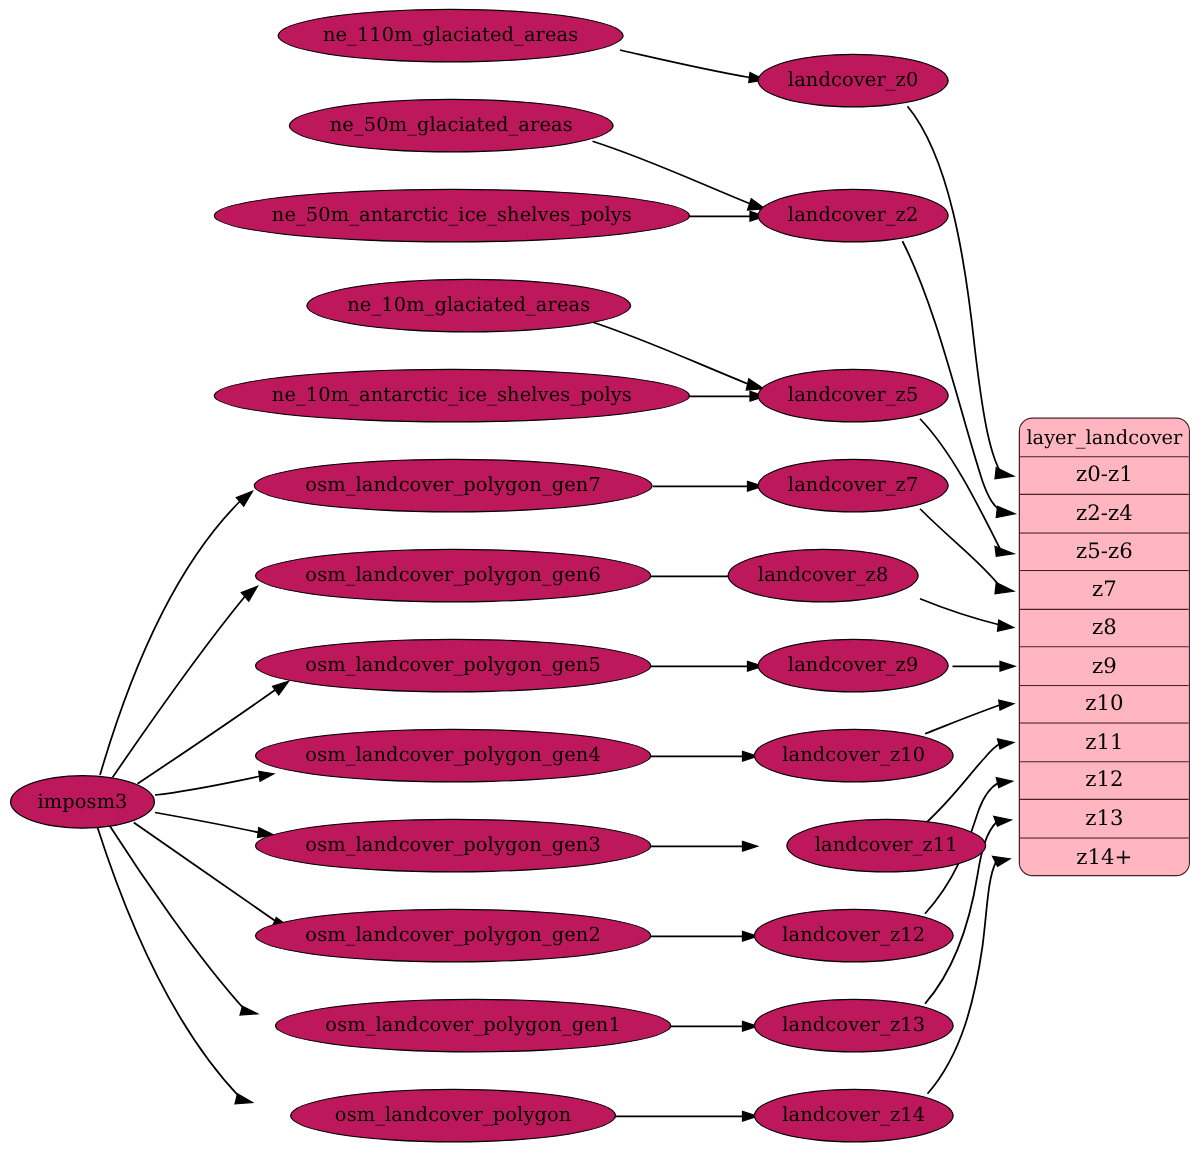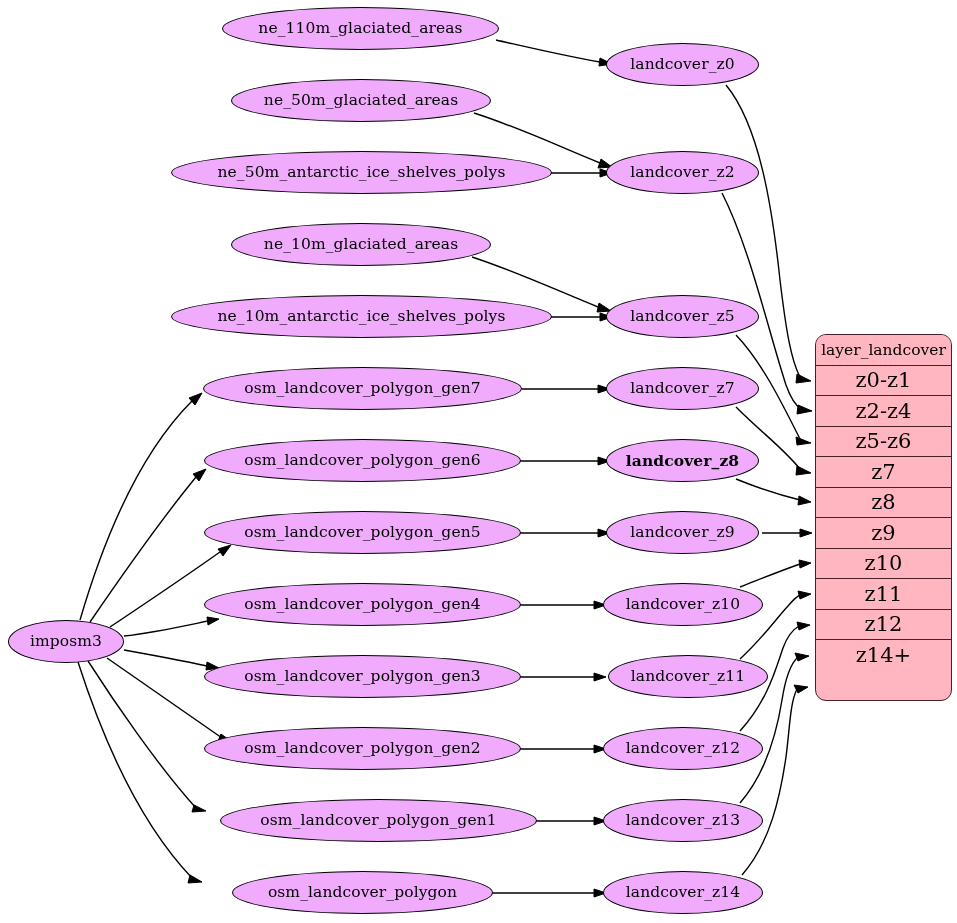--- a/index.html
+++ b/index.html
@@ -22,21 +22,21 @@
     pointer-events:none;
   }
   svg#edges path{fill:none;stroke:#000000;stroke-width:1.4;}
   svg#edges polygon.arrowhead{fill:#000000;stroke:#000000;stroke-width:1;}
 
   
   .node{
     position:absolute;
     box-sizing:border-box;
     border:1.3px solid #000000;
-    background:#f0abfc;
+    background:#be185d;
     border-radius:50%;
     display:flex;
     align-items:center;
     justify-content:center;
     color:#000000;
     white-space:nowrap;
     font-size:15.5px;
     line-height:1;
     letter-spacing:0.1px;
   }
@@ -49,21 +49,21 @@
     border-radius:11px;
     background:#ffb6c1;
     overflow:hidden;
   }
   .record .rrow{
     box-sizing:border-box;
     height:30.5px;
     display:flex;
     align-items:center;
     justify-content:center;
-    font-size:21px;
+    font-size:17px;
     color:#000000;
     border-bottom:1.3px solid #472028;
     background:#ffb6c1;
     white-space:nowrap;
   }
   .record .rrow:last-child{border-bottom:none;}
   .record .rrow.head{font-size:15.5px;}
 </style>
 </head>
 <body>
@@ -219,21 +219,21 @@
   </div>
 
   <div class="node" style="left:231px; top:79px; width:260px; height:43px;text-align:right;">
     <span>ne_50m_glaciated_areas</span>
   </div>
 
   <div class="node" style="left:171px; top:151px; width:381px; height:43px;text-align:center;">
     <span>ne_50m_antarctic_ice_shelves_polys</span>
   </div>
 
-  <div class="node" style="left:231px; top:223px; width:260px; height:43px;">
+  <div class="node" style="left:245px; top:223px; width:260px; height:43px;">
     <span>ne_10m_glaciated_areas</span>
   </div>
 
   <div class="node" style="left:171px; top:295px; width:381px; height:43px;text-align:right;">
     <span>ne_10m_antarctic_ice_shelves_polys</span>
   </div>
 
   <div class="node" style="left:203px; top:367px; width:319px; height:43px;">
     <span>osm_landcover_polygon_gen7</span>
   </div>
@@ -275,33 +275,33 @@
   </div>
 
   <div class="node" style="left:606px; top:295px; width:153px; height:43px;">
     <span>landcover_z5</span>
   </div>
 
   <div class="node" style="left:606px; top:367px; width:153px; height:43px;">
     <span>landcover_z7</span>
   </div>
 
-  <div class="node" style="left:606px; top:439px; width:153px; height:43px;font-weight:bold;">
+  <div class="node" style="left:582px; top:439px; width:153px; height:43px;">
     <span>landcover_z8</span>
   </div>
 
   <div class="node" style="left:606px; top:511px; width:153px; height:43px;">
     <span>landcover_z9</span>
   </div>
 
   <div class="node" style="left:603px; top:583px; width:160px; height:43px;">
     <span>landcover_z10</span>
   </div>
 
-  <div class="node" style="left:608px; top:655px; width:160px; height:43px;">
+  <div class="node" style="left:629px; top:655px; width:160px; height:43px;">
     <span>landcover_z11</span>
   </div>
 
   <div class="node" style="left:603px; top:727px; width:160px; height:43px;">
     <span>landcover_z12</span>
   </div>
 
   <div class="node" style="left:603px; top:799px; width:160px; height:43px;">
     <span>landcover_z13</span>
   </div>
@@ -314,16 +314,17 @@
     <div class="rrow head">layer_landcover</div>
     <div class="rrow">z0-z1</div>
     <div class="rrow">z2-z4</div>
     <div class="rrow">z5-z6</div>
     <div class="rrow">z7</div>
     <div class="rrow">z8</div>
     <div class="rrow">z9</div>
     <div class="rrow">z10</div>
     <div class="rrow">z11</div>
     <div class="rrow">z12</div>
+    <div class="rrow">z13</div>
     <div class="rrow">z14+</div>
   </div>
 
 </div>
 
 </body></html>

